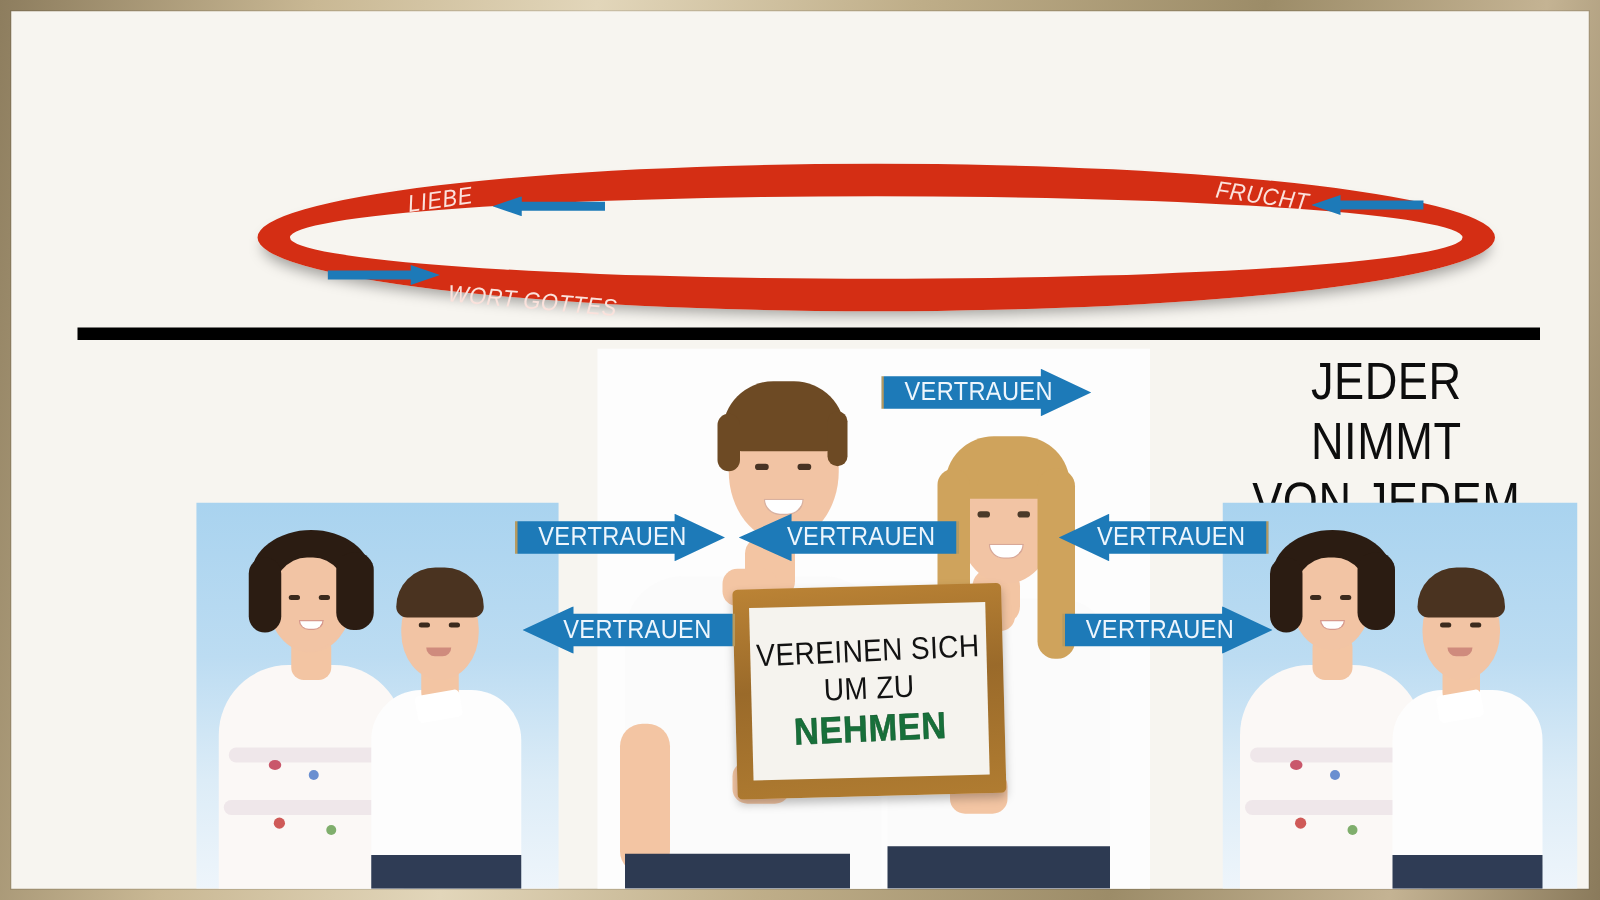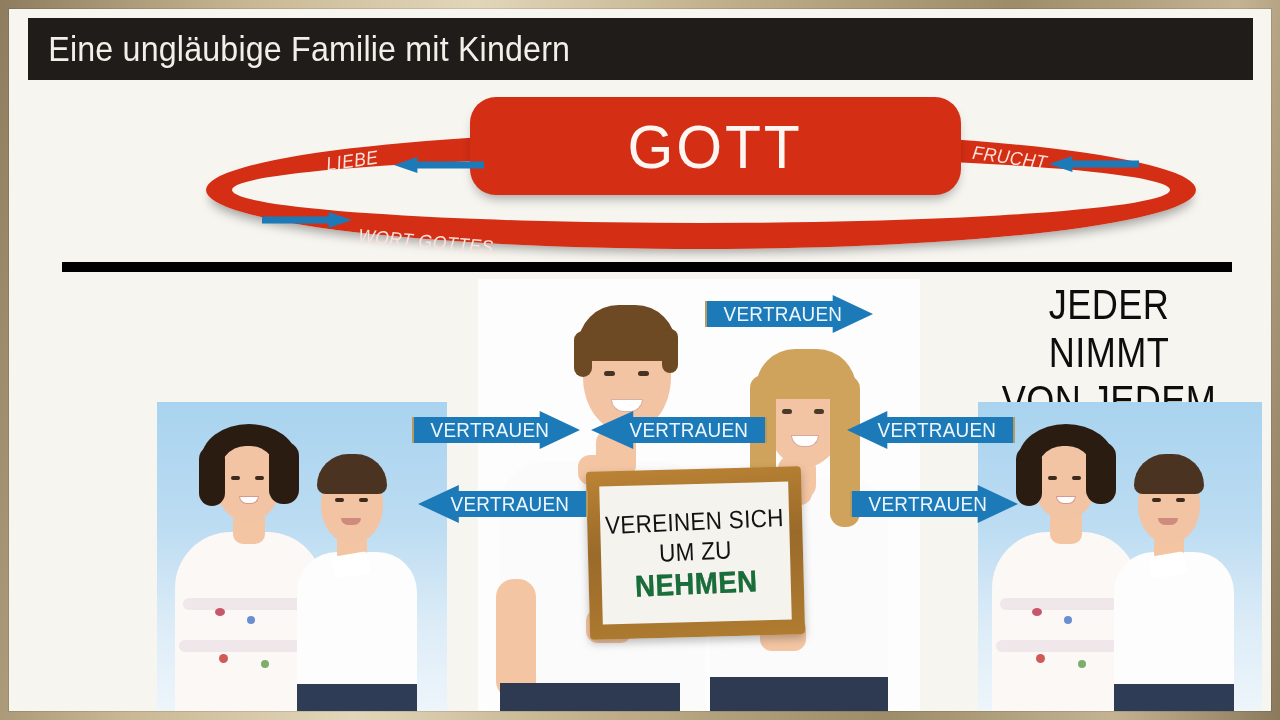--- a/index.html
+++ b/index.html
@@ -141,30 +141,24 @@
   
   .sarrow { position:absolute; height:16px; filter:drop-shadow(0 1px 1px rgba(0,0,0,.3)); }
   .sarrow.left  { background:#1d7ab8; clip-path:polygon(100% 28%,26% 28%,26% 0,0 50%,26% 100%,26% 72%,100% 72%); }
   .sarrow.right { background:#1d7ab8; clip-path:polygon(0 28%,74% 28%,74% 0,100% 50%,74% 100%,74% 72%,0 72%); }
 </style>
 </head>
 <body>
 
 <div id="slide">
 
-  <div id="titlebar">
-    <div class="txt">Eine ungläubige Familie mit Kindern</div>
-  </div>
 
   <div id="ring-wrap">
     <div id="ring"></div>
 
-    <div id="gottbox">
-      <div class="txt">GOTT</div>
-    </div>
 
     <div class="sarrow left" style="left:385px;top:148px;width:90px;"></div>
     <div class="ringlabel" id="lbl-liebe">LIEBE</div>
 
     <div class="sarrow right" style="left:253px;top:203px;width:90px;"></div>
     <div class="ringlabel" id="lbl-wort">WORT GOTTES</div>
 
     <div class="sarrow left" style="left:1040px;top:147px;width:90px;"></div>
     <div class="ringlabel" id="lbl-frucht">FRUCHT</div>
   </div>

